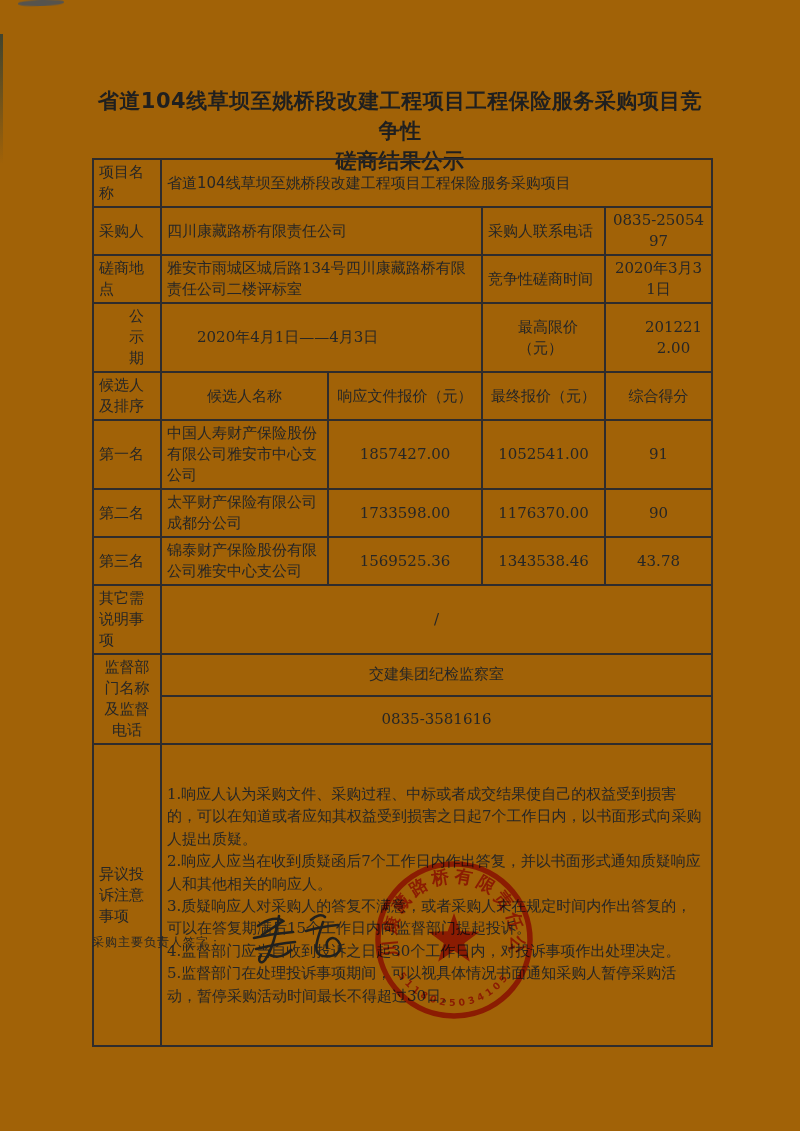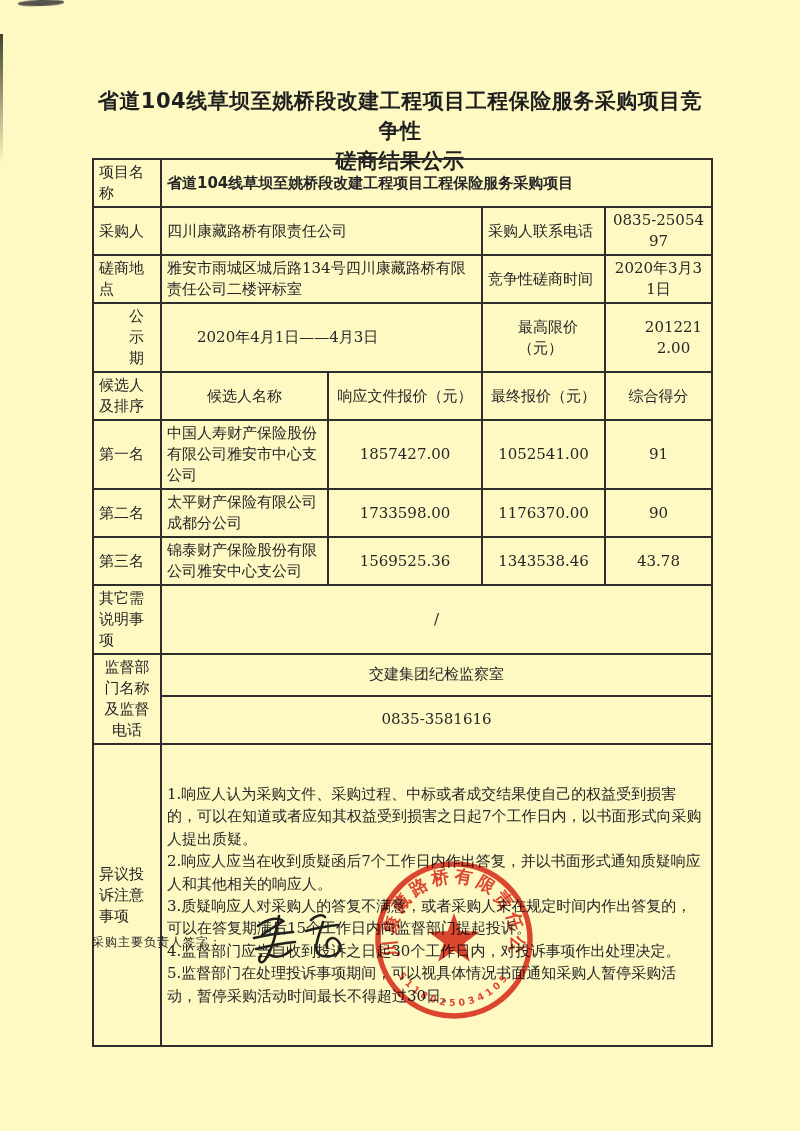--- a/index.html
+++ b/index.html
@@ -1,19 +1,19 @@
 <!DOCTYPE html>
 <html><head>
 <meta charset="utf-8">
 <style>
   html,body{margin:0;padding:0;}
   body{width:800px;height:1131px;background:#f6f5f6;}
   .page{
     position:relative;width:800px;height:1131px;overflow:hidden;
-    background:#fef9c3;
+    background:#a16207;
     font-family:"DejaVu Serif","Liberation Serif",serif;
     color:#262626;
   }
   
   .smudge-top{position:absolute;left:18px;top:0;width:46px;height:6px;background:#56534d;border-radius:45%;transform:rotate(-2deg);filter:blur(.7px);}
   .smudge-left{position:absolute;left:0;top:34px;width:3px;height:130px;background:linear-gradient(#40442f,rgba(64,68,47,0));}
   
   .title{
     position:absolute;top:86px;left:90px;width:620px;text-align:center;
     font-family:"DejaVu Sans","Liberation Sans",sans-serif;font-weight:bold;
@@ -21,21 +21,21 @@
   }
   
   table.doc{position:absolute;top:158px;left:92px;width:621px;border-collapse:collapse;table-layout:fixed;}
   table.doc td{
     border:2px solid #2e2c2d;font-size:15px;line-height:21px;
     padding:2px 5px;vertical-align:middle;word-break:break-all;
   }
   td.lab{padding-left:5px;}
   td.center{text-align:center;}
   td.sup-lab{text-align:center;padding-left:2px;padding-right:2px;}
-  td.boldsans{font-family:"DejaVu Sans","Liberation Sans",sans-serif;font-weight:bold;font-size:15px;margin-left:28px;}
+  td.boldsans{font-family:"DejaVu Sans","Liberation Sans",sans-serif;font-weight:normal;font-size:15px;margin-left:28px;}
   tr.r1 td{height:36px;}
   tr.r2 td{height:41px;}
   tr.r3 td{height:38px;}
   tr.r4 td{height:29px;padding-left:35px;}
   tr.r5 td{height:33px;}
   tr.r6 td{height:63px;}
   tr.r7 td{height:37px;}
   tr.r8 td{height:36px;}
   tr.r9 td{height:43px;margin-top:36px;}
   tr.r10a td{height:34px;border-radius:27px;}

